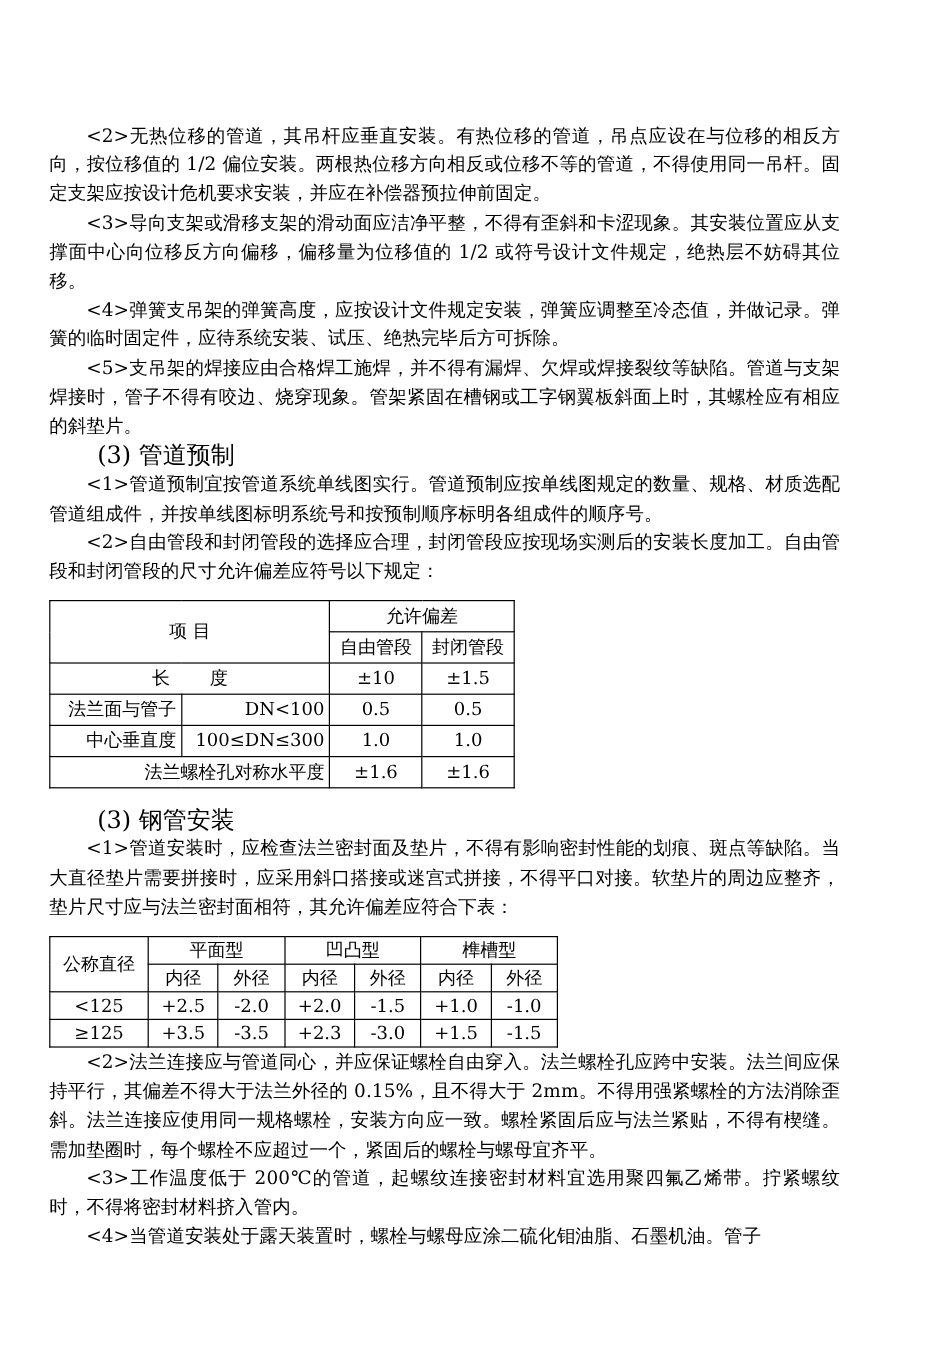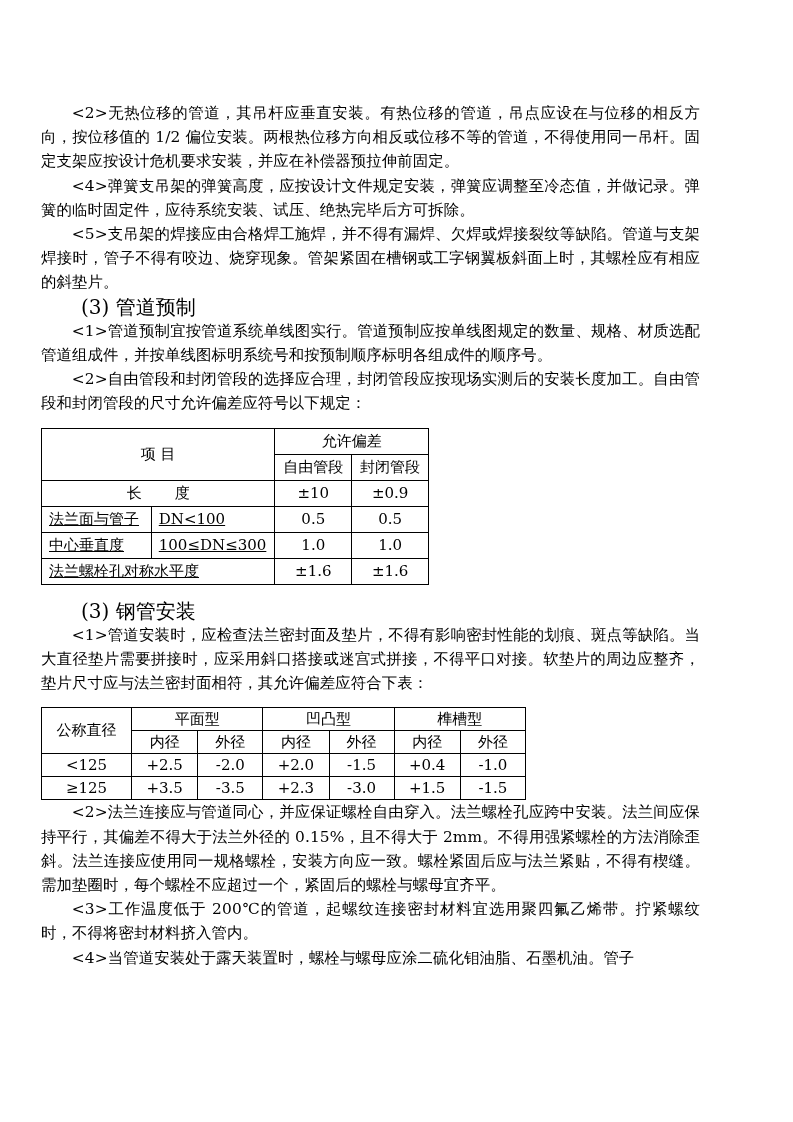--- a/index.html
+++ b/index.html
@@ -57,36 +57,37 @@
     padding: 2px 4px;
     white-space: nowrap;
   }
   
   table.t1tbl { width: 388px; margin-left: 0px; }
   table.t1tbl td { height: 21px; }
   table.t1tbl .c-item   { width: 110px; }
   table.t1tbl .c-sub    { width: 118px; }
   table.t1tbl .c-free   { width: 80px; }
   table.t1tbl .c-closed { width: 80px; }
-  table.t1tbl td.left-pad { text-align: left; padding-left: 7px; text-decoration: underline; }
+  table.t1tbl td.left-pad { text-align: right; padding-left: 7px; }
   table.t1tbl td.wide-sp { letter-spacing: 0.6em; text-indent: 0.6em; }
 
   
-  table.t2tbl { width: 485px; margin-left: 0px; }
+  table.t2tbl { width: 424px; margin-left: 0px; }
   table.t2tbl td { height: 18px; }
   table.t2tbl .c-dn { width: 85px; }
   table.t2tbl .c-v  { width: 61px; margin-left: 12px; }
   .blank-md { height: 14px; }
 </style>
 </head>
 <body>
 
 <div class="page">
 
   <p class="body-text">&lt;2&gt;无热位移的管道，其吊杆应垂直安装。有热位移的管道，吊点应设在与位移的相反方向，按位移值的 1/2 偏位安装。两根热位移方向相反或位移不等的管道，不得使用同一吊杆。固定支架应按设计危机要求安装，并应在补偿器预拉伸前固定。</p>
+  <p class="body-text">&lt;3&gt;导向支架或滑移支架的滑动面应洁净平整，不得有歪斜和卡涩现象。其安装位置应从支撑面中心向位移反方向偏移，偏移量为位移值的 1/2 或符号设计文件规定，绝热层不妨碍其位移。</p>
   <p class="body-text">&lt;4&gt;弹簧支吊架的弹簧高度，应按设计文件规定安装，弹簧应调整至冷态值，并做记录。弹簧的临时固定件，应待系统安装、试压、绝热完毕后方可拆除。</p>
   <p class="body-text">&lt;5&gt;支吊架的焊接应由合格焊工施焊，并不得有漏焊、欠焊或焊接裂纹等缺陷。管道与支架焊接时，管子不得有咬边、烧穿现象。管架紧固在槽钢或工字钢翼板斜面上时，其螺栓应有相应的斜垫片。</p>
 
   <p class="heading-line">(3) 管道预制</p>
 
   <p class="body-text">&lt;1&gt;管道预制宜按管道系统单线图实行。管道预制应按单线图规定的数量、规格、材质选配管道组成件，并按单线图标明系统号和按预制顺序标明各组成件的顺序号。</p>
   <p class="body-text">&lt;2&gt;自由管段和封闭管段的选择应合理，封闭管段应按现场实测后的安装长度加工。自由管段和封闭管段的尺寸允许偏差应符号以下规定：</p>
 
   <div class="tbl-wrap t1">
     <table class="doc-table t1tbl">
@@ -95,21 +96,21 @@
           <td class="c-item" colspan="2" rowspan="2">项 目</td>
           <td colspan="2">允许偏差</td>
         </tr>
         <tr>
           <td class="c-free">自由管段</td>
           <td class="c-closed">封闭管段</td>
         </tr>
         <tr>
           <td colspan="2" class="wide-sp">长　度</td>
           <td>±10</td>
-          <td>±0.9</td>
+          <td>±1.5</td>
         </tr>
         <tr>
           <td class="c-item left-pad">法兰面与管子</td>
           <td class="c-sub left-pad">DN&lt;100</td>
           <td>0.5</td>
           <td>0.5</td>
         </tr>
         <tr>
           <td class="c-item left-pad">中心垂直度</td>
           <td class="c-sub left-pad">100≤DN≤300</td>
@@ -147,21 +148,21 @@
           <td class="c-v">外径</td>
           <td class="c-v">内径</td>
           <td class="c-v">外径</td>
         </tr>
         <tr>
           <td>&lt;125</td>
           <td>+2.5</td>
           <td>-2.0</td>
           <td>+2.0</td>
           <td>-1.5</td>
-          <td>+0.4</td>
+          <td>+1.0</td>
           <td>-1.0</td>
         </tr>
         <tr>
           <td>≥125</td>
           <td>+3.5</td>
           <td>-3.5</td>
           <td>+2.3</td>
           <td>-3.0</td>
           <td>+1.5</td>
           <td>-1.5</td>

